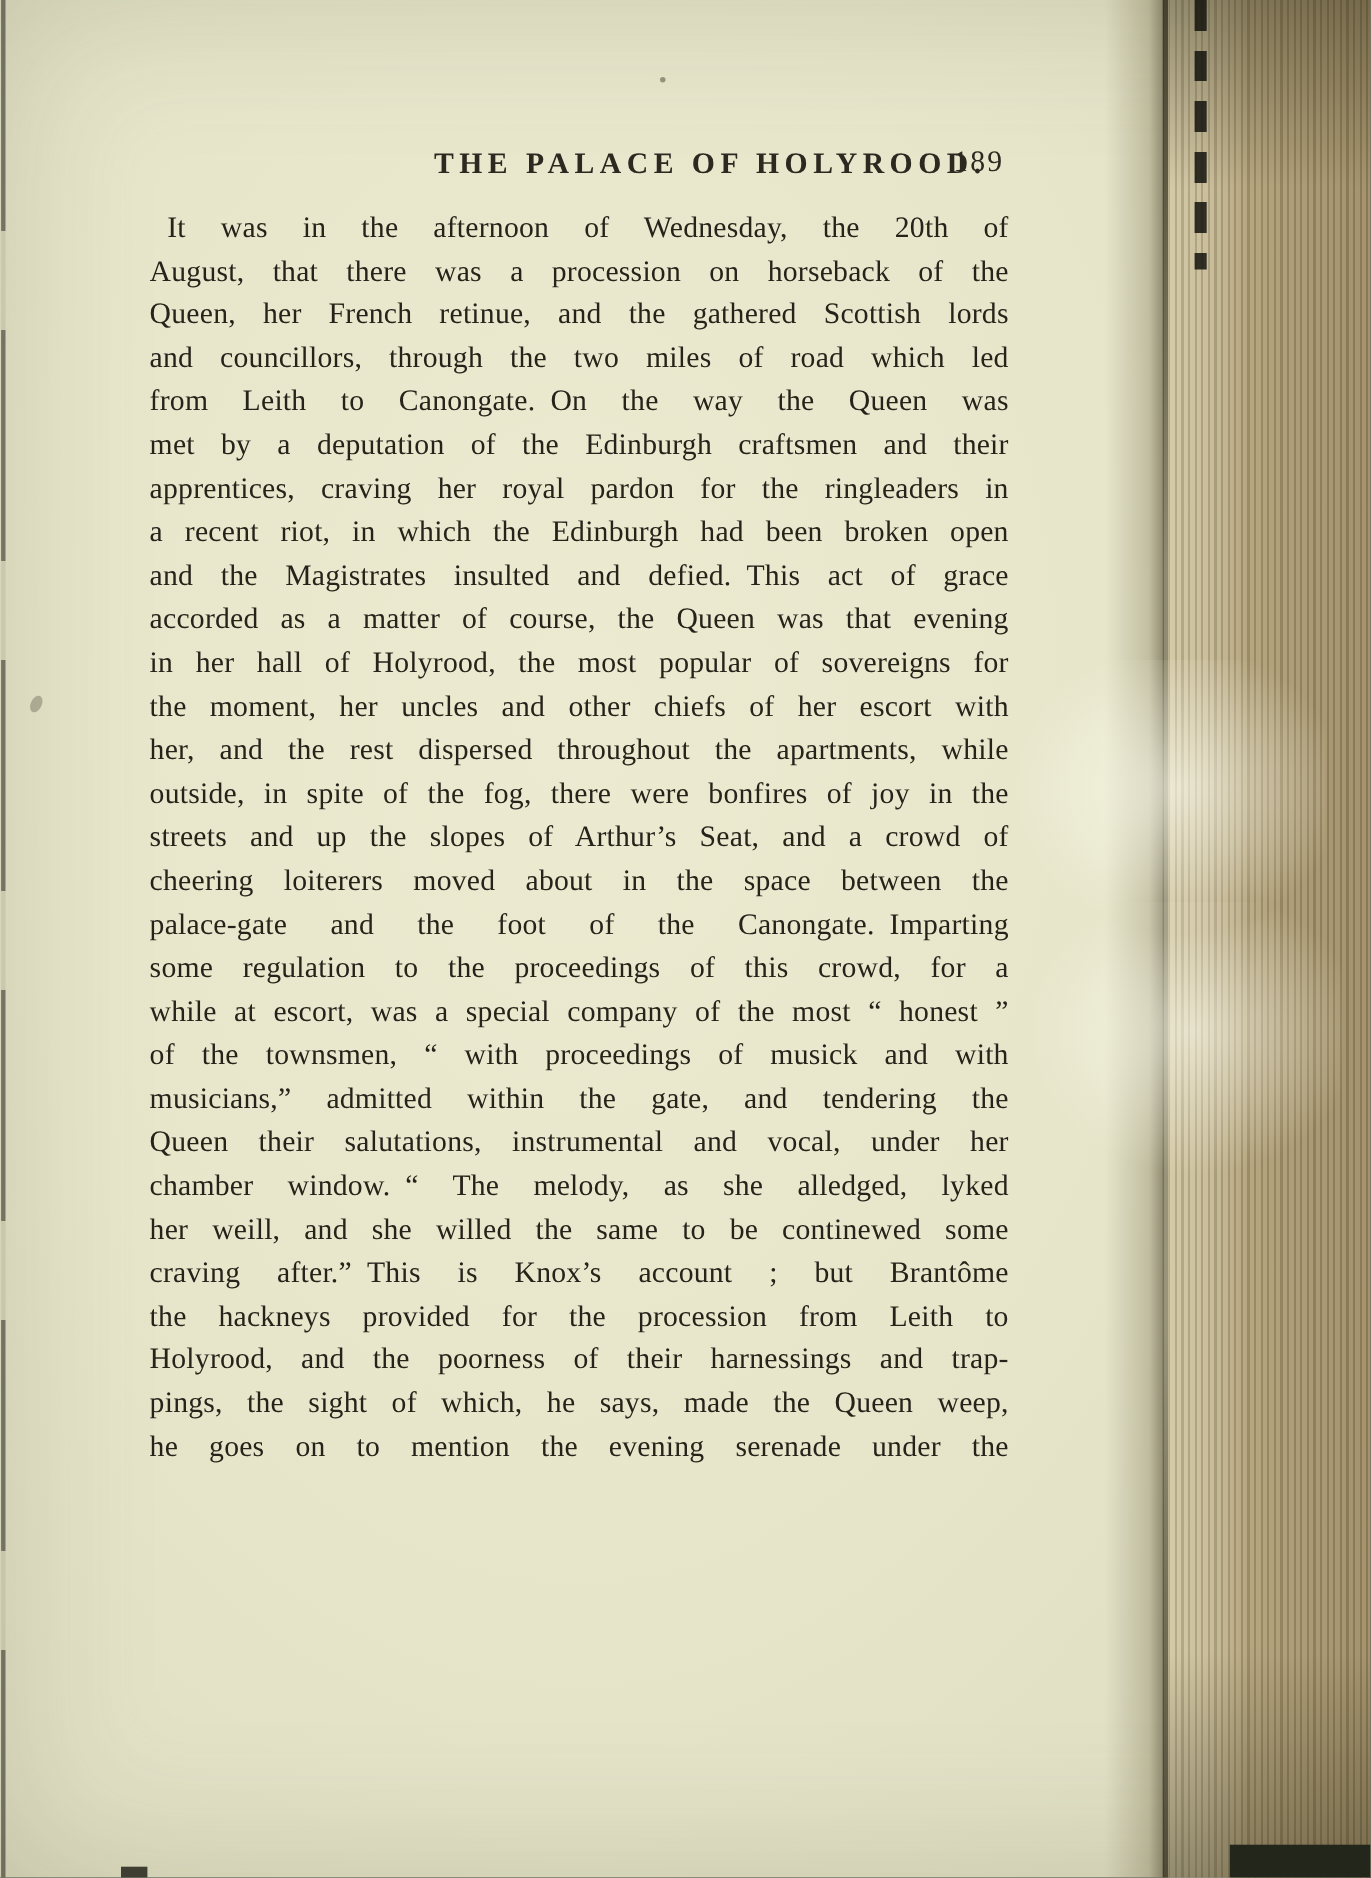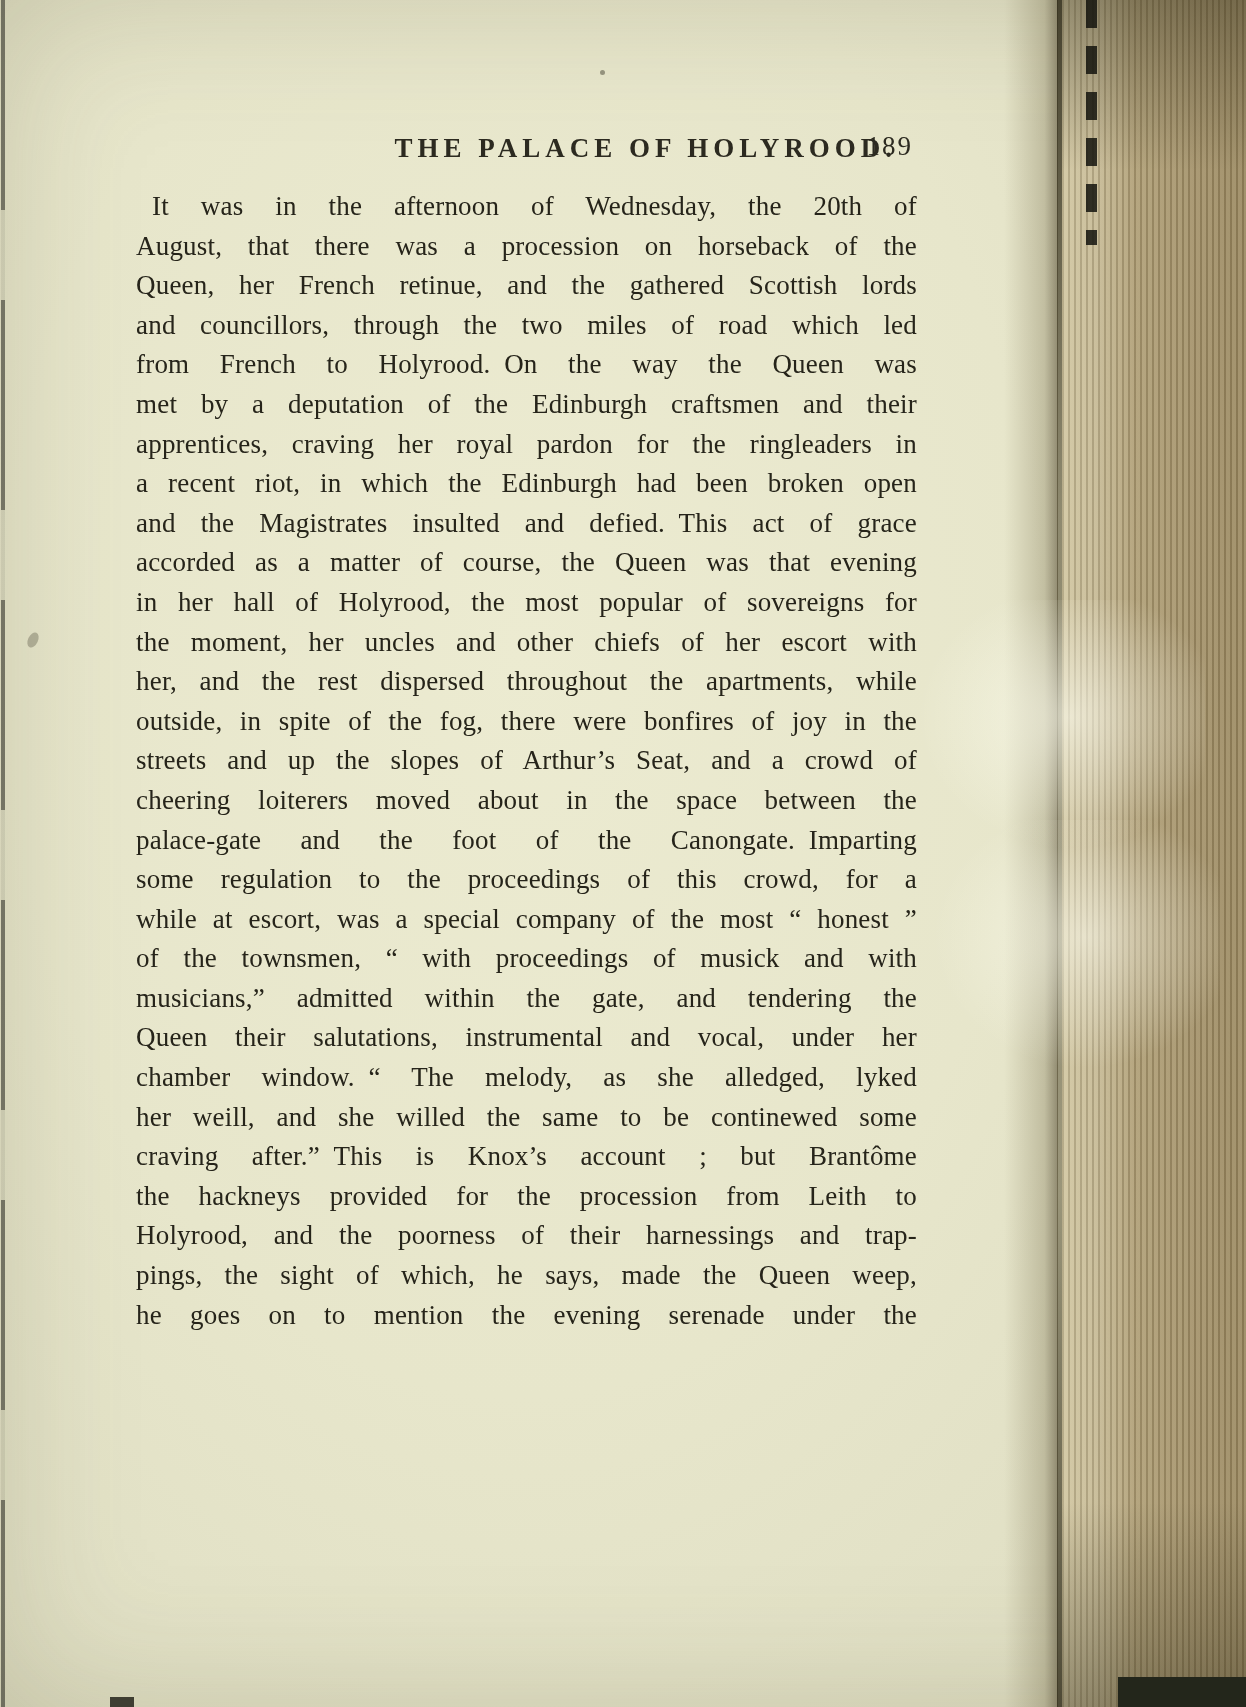--- a/index.html
+++ b/index.html
@@ -84,21 +84,21 @@
   <div class="header-row">
     <div class="running-title">THE PALACE OF HOLYROOD.</div>
     <div class="page-number">189</div>
   </div>
 
   <div class="body-text">
     <div class="line first">It was in the afternoon of Wednesday, the 20th of</div>
     <div class="line">August, that there was a procession on horseback of the</div>
     <div class="line">Queen, her French retinue, and the gathered Scottish lords</div>
     <div class="line">and councillors, through the two miles of road which led</div>
-    <div class="line">from French to Holyrood. On the way the Queen was</div>
+    <div class="line">from Leith to Canongate. On the way the Queen was</div>
     <div class="line">met by a deputation of the Edinburgh craftsmen and their</div>
     <div class="line">apprentices, craving her royal pardon for the ringleaders in</div>
     <div class="line">a recent riot, in which the Edinburgh had been broken open</div>
     <div class="line">and the Magistrates insulted and defied. This act of grace</div>
     <div class="line">accorded as a matter of course, the Queen was that evening</div>
     <div class="line">in her hall of Holyrood, the most popular of sovereigns for</div>
     <div class="line">the moment, her uncles and other chiefs of her escort with</div>
     <div class="line">her, and the rest dispersed throughout the apartments, while</div>
     <div class="line">outside, in spite of the fog, there were bonfires of joy in the</div>
     <div class="line">streets and up the slopes of Arthur’s Seat, and a crowd of</div>

